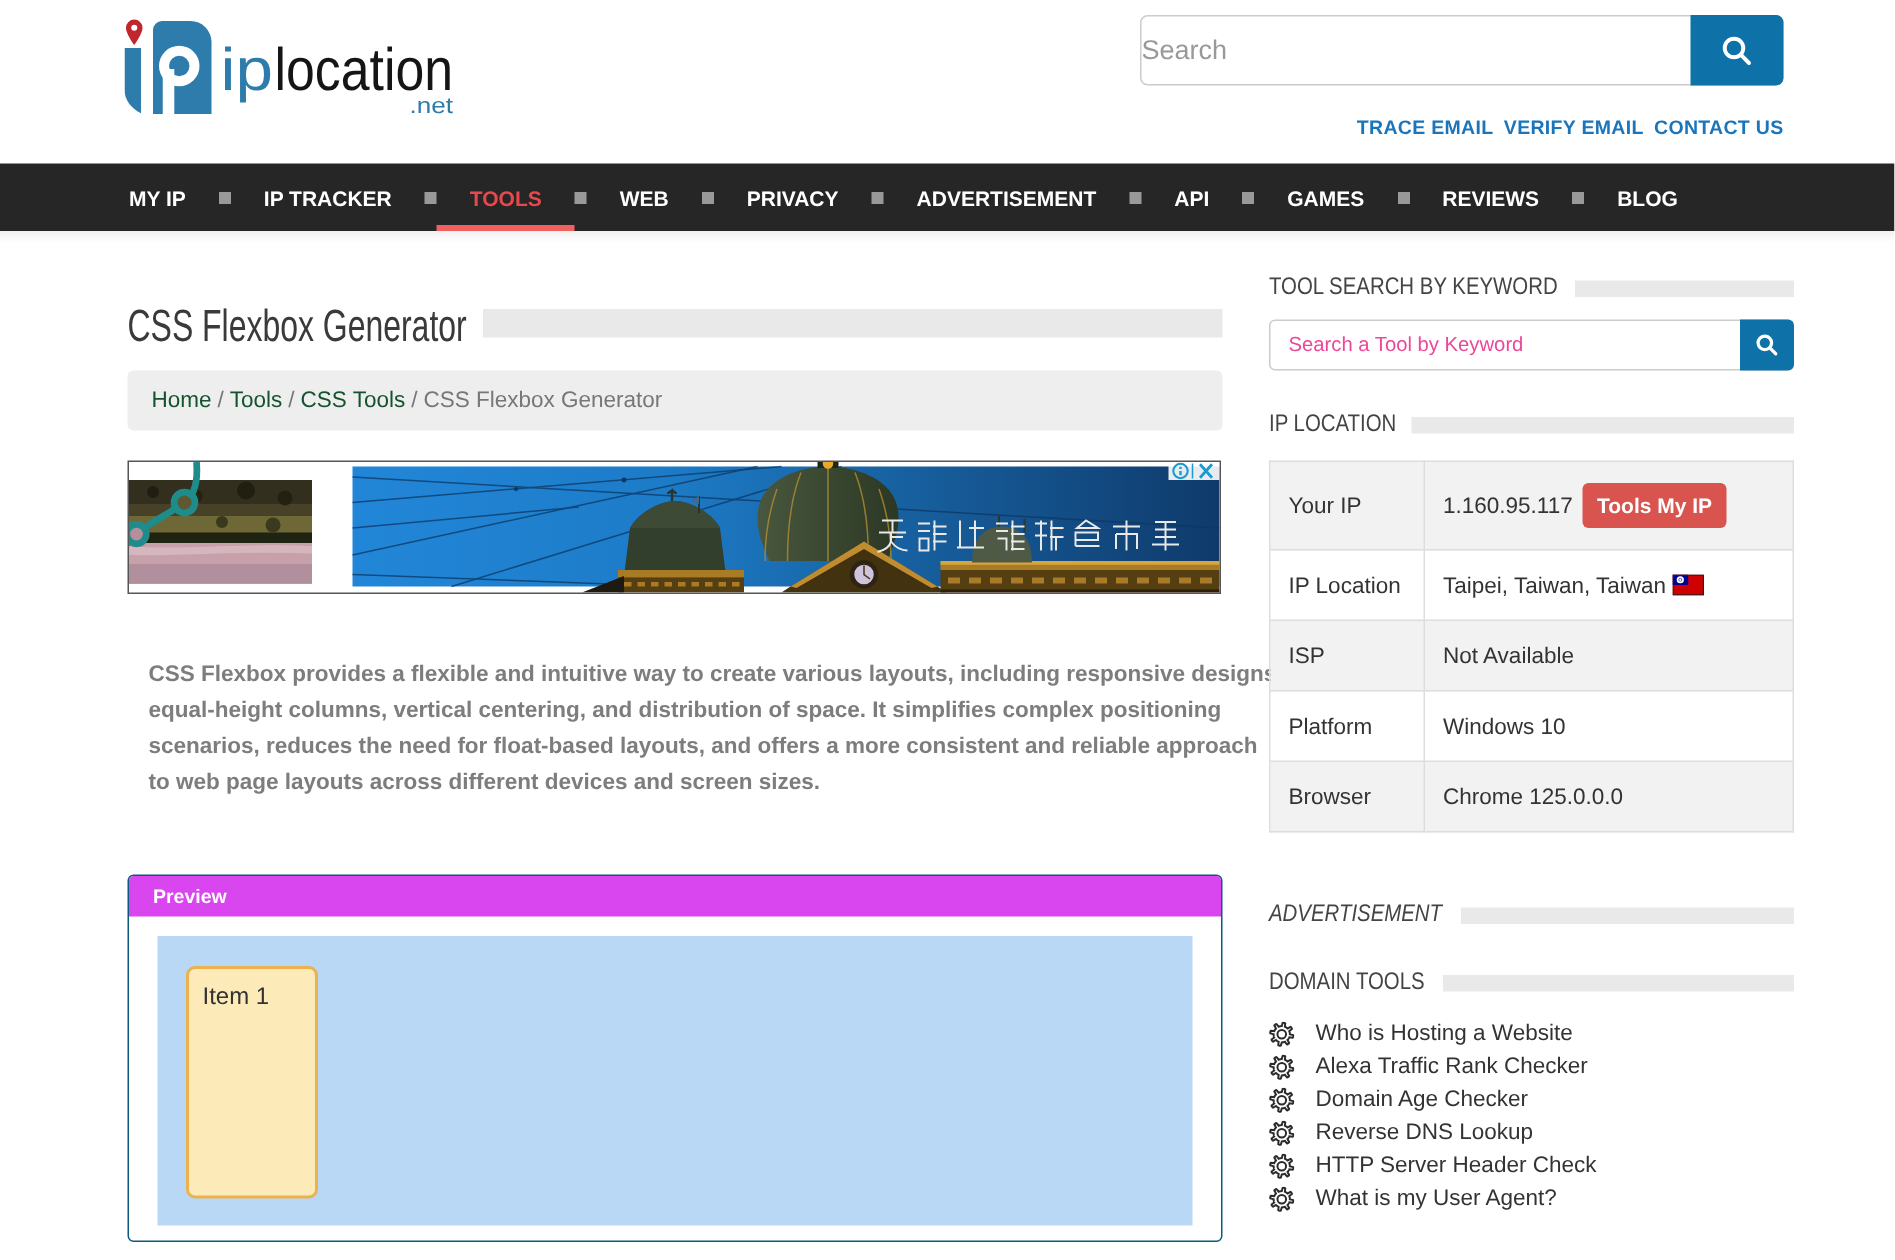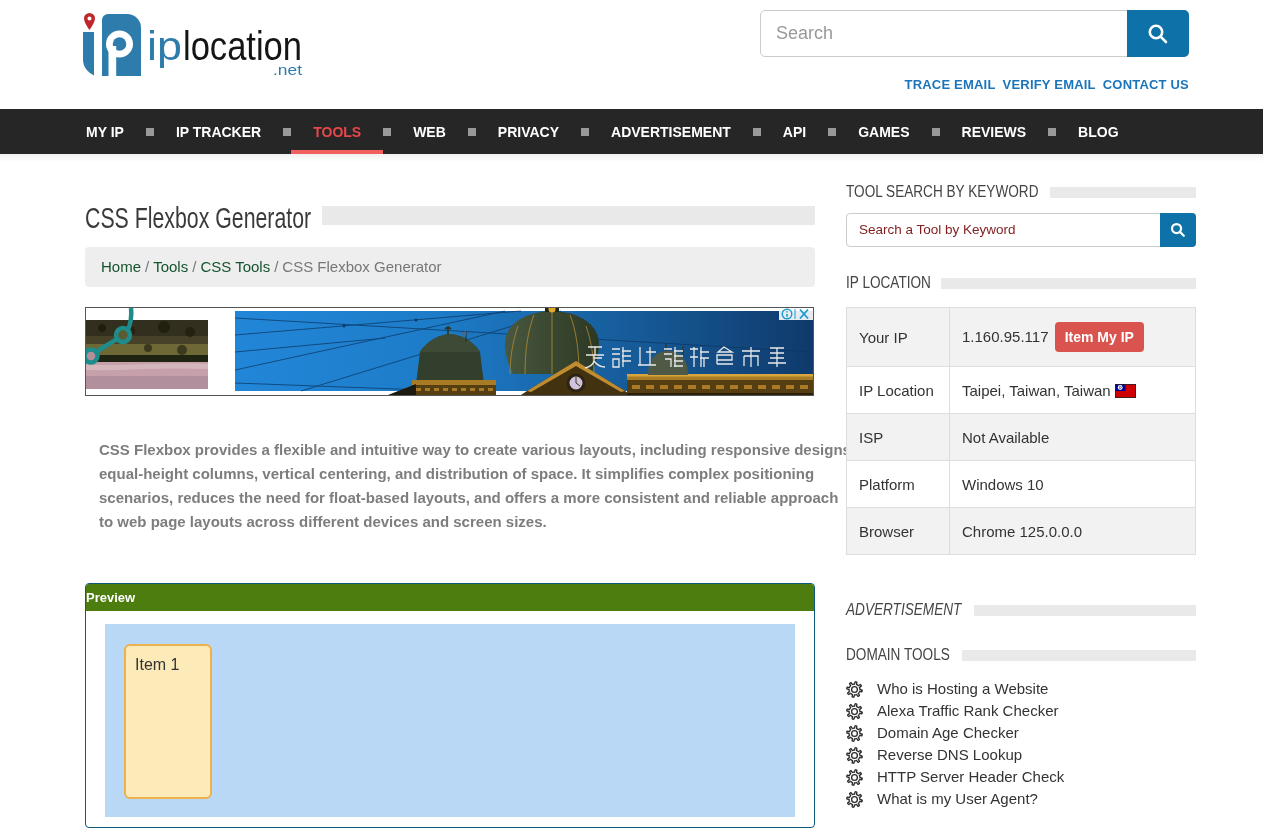--- a/index.html
+++ b/index.html
@@ -4,21 +4,21 @@
 <style>
 * { margin:0; padding:0; box-sizing:border-box; }
 html,body { width:1263px; height:840px; overflow:hidden; background:#fff;
   font-family:"Liberation Sans", sans-serif; }
 a { text-decoration:none; }
 .page { position:relative; width:1263px; height:840px; }
 .logo { position:absolute; left:83px; top:10px; }
 .topsearch { position:absolute; left:760px; top:10px; width:429px; height:47px; }
 .topsearch .inp { position:absolute; left:0; top:0; width:429px; height:47px;
   border:1px solid #ccc; border-radius:5px; background:#fff; color:#999;
-  font-size:18px; line-height:45px; padding-left:15px; }
+  font-size:18px; line-height:45px; }
 .topsearch .btn { position:absolute; right:0; top:0; width:62px; height:47px;
   background:#0e72a8; border-radius:0 5px 5px 0; display:flex; align-items:center; justify-content:center; }
 .toplinks { position:absolute; top:77px; left:762px; width:427px; text-align:right;
   font-size:13px; font-weight:bold; color:#1b75bb; }
 .toplinks span { margin-left:7px; letter-spacing:0.2px; }
 .nav { position:absolute; left:0; top:109px; width:1263px; height:45px; background:#262626; }
 .nav ul { position:absolute; left:64px; top:0; height:45px; display:flex; align-items:center; list-style:none; }
 .nav li.item { position:relative; padding:0 22px; height:45px; display:flex; align-items:center;
   color:#fff; font-size:14px; font-weight:bold; }
 .nav li.sep { width:8px; height:8px; background:#999; }
@@ -33,35 +33,35 @@
 .titlebar { position:absolute; left:237px; top:46px; width:493px; height:19px; background:#e9e9e9; }
 .crumb { position:absolute; left:0; top:87px; width:730px; height:40px; background:#eee;
   border-radius:4px; font-size:15px; color:#777; line-height:40px; padding-left:16px; }
 .crumb a { color:#14532d; }
 .crumb .sl { margin:0 4px; }
 .ad { position:absolute; left:0; top:147px; width:729px; height:89px; border:1px solid #555; background:#fff; }
 .desc { position:absolute; left:14px; top:278px; font-size:15px; white-space:nowrap;
   line-height:24px; color:#7d7d7d;font-weight:bold; }
 .panel { position:absolute; left:0; top:423px; width:730px; height:245px;
   border:1px solid #0b5a7d; border-radius:4px; background:#fff; }
-.panel-head { height:27px; background:#4d7c0f; border-radius:3px 3px 0 0; color:#fff;
-  font-size:13px; font-weight:bold; line-height:27px; padding-left:0; }
+.panel-head { height:27px; background:#d946ef; border-radius:3px 3px 0 0; color:#fff;
+  font-size:13px; font-weight:bold; line-height:27px; padding-left:16px; }
 .flexarea { position:absolute; left:19px; top:40px; width:690px; height:193px; background:#b8d8f5; }
 .fitem { position:absolute; left:19px; top:20px; width:88px; height:155px;
   background:#fdeab9; border:2px solid #edb24e; border-radius:6px;
   font-size:16px; color:#333; padding:10px 0 0 9px; }
 .side { position:absolute; left:846px; top:160px; width:350px; }
 .shead { position:relative; font-size:16px; color:#444; height:20px; line-height:20px; white-space:nowrap; }
 .shead .txt { display:inline-block; transform:scaleX(0.85); transform-origin:left; }
 .shead .bar { position:absolute; right:0; top:5px; height:11px; background:#e9e9e9; }
 .sh1 { position:absolute; top:22px; left:0; width:350px; }
 .sh1 .bar { width:146px; }
 .ssearch { position:absolute; top:53px; left:0; width:350px; height:34px; }
 .ssearch .inp { position:absolute; left:0; top:0; width:350px; height:34px; border:1px solid #ccc;
-  border-radius:4px; background:#fff; color:#7f1d1d; font-size:13.5px; line-height:32px; padding-left:12px; }
+  border-radius:4px; background:#fff; color:#ec4899; font-size:13.5px; line-height:32px; padding-left:12px; }
 .ssearch .btn { position:absolute; right:0; top:0; width:36px; height:34px; background:#0e72a8;
   border-radius:0 4px 4px 0; display:flex; align-items:center; justify-content:center; }
 .sh2 { position:absolute; top:113px; left:0; width:350px; }
 .sh2 .bar { width:255px; }
 table.ip { position:absolute; top:147px; left:0; width:350px; border-collapse:collapse;
   font-size:15px; color:#333; }
 table.ip td { border:1px solid #ddd; padding:14.5px 12px; }
 table.ip tr:first-child td { padding-top:14px; padding-bottom:14px; }
 table.ip tr.g td { background:#f2f2f2; }
 table.ip td.k { width:103px; }
@@ -281,21 +281,21 @@
             <circle cx="9" cy="9" r="6.2" fill="none" stroke="#fff" stroke-width="3"></circle>
             <line x1="13.8" y1="13.8" x2="19" y2="19" stroke="#fff" stroke-width="3" stroke-linecap="round"></line>
           </svg>
         </div>
     </div>
     <div class="shead sh2"><span class="txt">IP LOCATION</span><span class="bar"></span></div>
     <table class="ip">
       <tbody>
           <tr class="g">
             <td class="k">Your IP</td>
-            <td>1.160.95.117 <span class="hide-btn">Item My IP</span></td>
+            <td>1.160.95.117 <span class="hide-btn">Tools My IP</span></td>
           </tr>
       <tr>
             <td class="k">IP Location</td>
             <td>Taipei, Taiwan, Taiwan <svg width="21" height="14" viewBox="0 0 21 14" style="vertical-align:-2px">
                 <rect width="21" height="14" fill="#cf0000"></rect>
                 <rect width="10.5" height="7" fill="#000095"></rect>
                 <circle cx="5.2" cy="3.5" r="2.4" fill="#fff"></circle>
                 <circle cx="5.2" cy="3.5" r="1.2" fill="#000095"></circle>
                 <circle cx="5.2" cy="3.5" r="0.8" fill="#fff"></circle>
                 <rect x="0.4" y="0.4" width="20.2" height="13.2" fill="none" stroke="#222" stroke-width="0.8"></rect>

